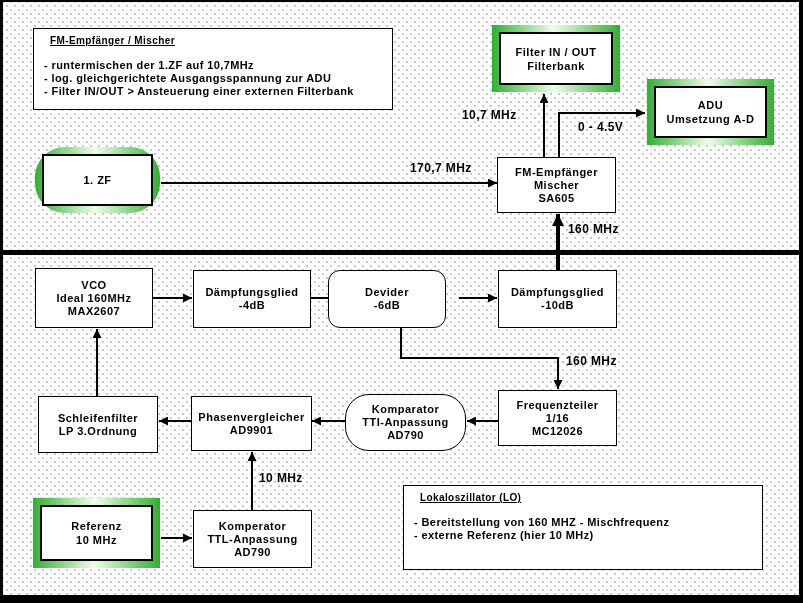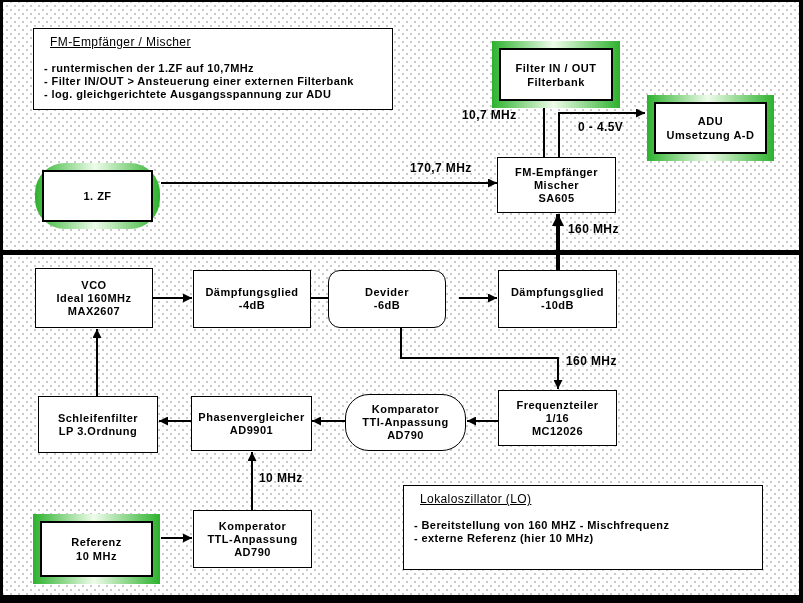--- a/index.html
+++ b/index.html
@@ -29,37 +29,37 @@
     position:absolute;z-index:2;
     background:#fff;border:1px solid #000;
     display:flex;flex-direction:column;justify-content:center;
     font-size:11px;font-weight:bold;letter-spacing:0.5px;
     line-height:13px;text-align:center;color:#000;
   }
   
   .greenframe{
     position:absolute;z-index:2;
     background:linear-gradient(90deg,#2db22d 0%,#eefcea 48%,#2db22d 100%);
-    padding:7px;box-sizing:border-box;margin-top:16px;
+    padding:7px;box-sizing:border-box;
   }
   .greeninner{
     width:100%;height:100%;box-sizing:border-box;
     background:#fff;border:2px solid #000;
     display:flex;flex-direction:column;align-items:center;justify-content:center;
     font-size:11px;font-weight:bold;letter-spacing:0.5px;
     line-height:14px;text-align:center;color:#000;
   }
   
   .infobox{
     position:absolute;z-index:2;
     background:#fff;border:1px solid #000;color:#000;
   }
   .info-title{
     margin:6px 0 0 16px;
-    font-size:12px;font-weight:normal;text-decoration:underline;letter-spacing:0.4px;
+    font-size:10px;font-weight:bold;text-decoration:underline;letter-spacing:0.4px;
   }
   .info-bullets{margin:13px 0 0 10px;font-size:11px;font-weight:bold;letter-spacing:0.4px;line-height:13px;}
   
   .flabel{
     position:absolute;z-index:3;
     font-size:12px;font-weight:bold;letter-spacing:0.4px;color:#000;white-space:nowrap;
   }
 </style>
 </head>
 <body>
@@ -104,22 +104,22 @@
 
     <line x1="158" y1="536" x2="189" y2="536" stroke="#000" stroke-width="2" marker-end="url(#ah)"></line>
   </svg>
 
   <div class="divider"></div>
 
   <div class="infobox" style="left:30px;top:26px;width:358px;height:80px;">
     <div class="info-title">FM-Empfänger / Mischer</div>
     <div class="info-bullets">
       <div>- runtermischen der 1.ZF auf 10,7MHz</div>
+      <div>- log. gleichgerichtete Ausgangsspannung zur ADU</div>
       <div>- Filter IN/OUT &gt; Ansteuerung einer externen Filterbank</div>
-      <div>- log. gleichgerichtete Ausgangsspannung zur ADU</div>
     </div>
   </div>
 
   <div class="infobox" style="left:400px;top:483px;width:358px;height:83px;">
     <div class="info-title">Lokaloszillator (LO)</div>
     <div class="info-bullets">
       <div>- Bereitstellung von 160 MHZ - Mischfrequenz</div>
       <div>- externe Referenz (hier 10 MHz)</div>
     </div>
   </div>

